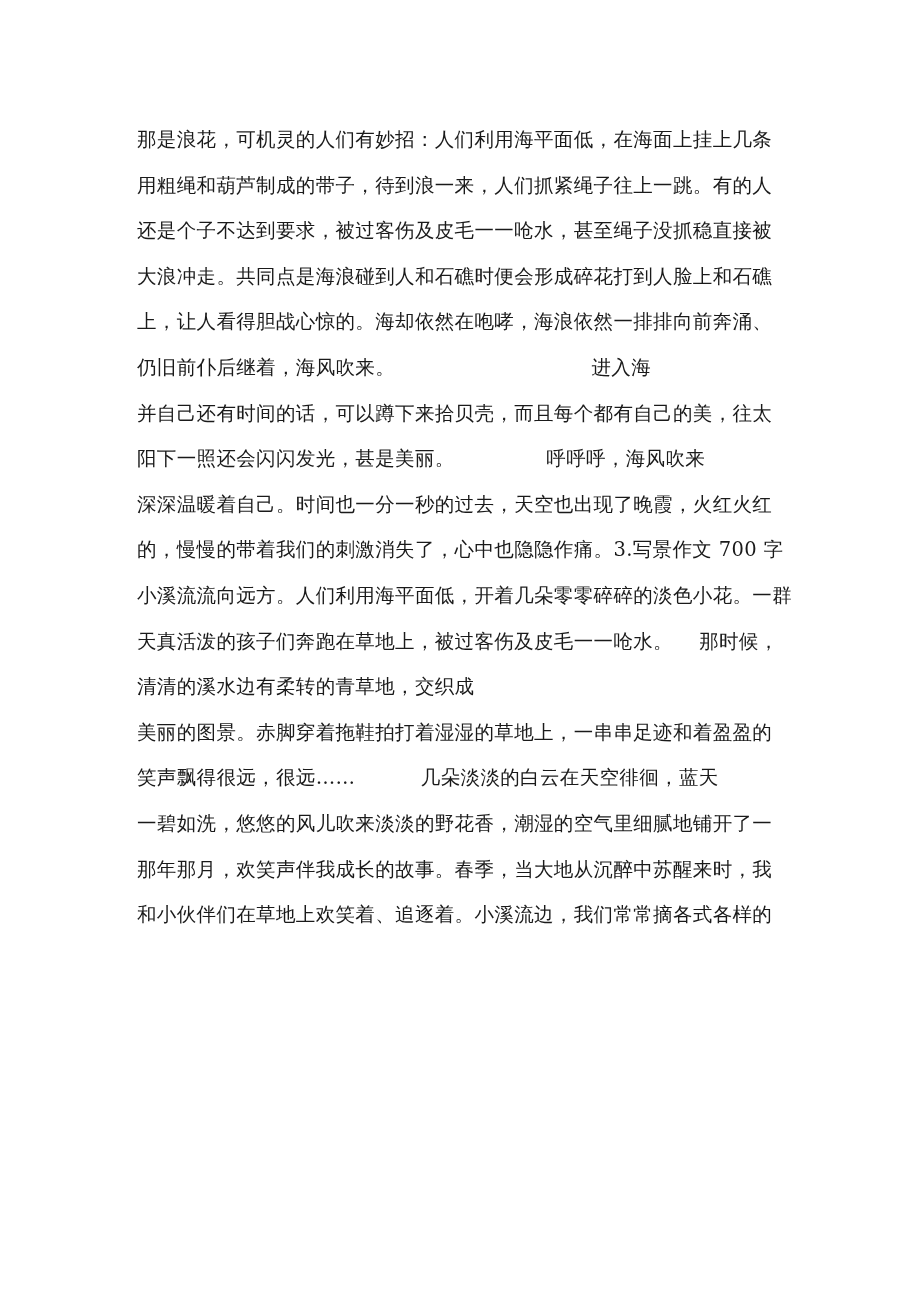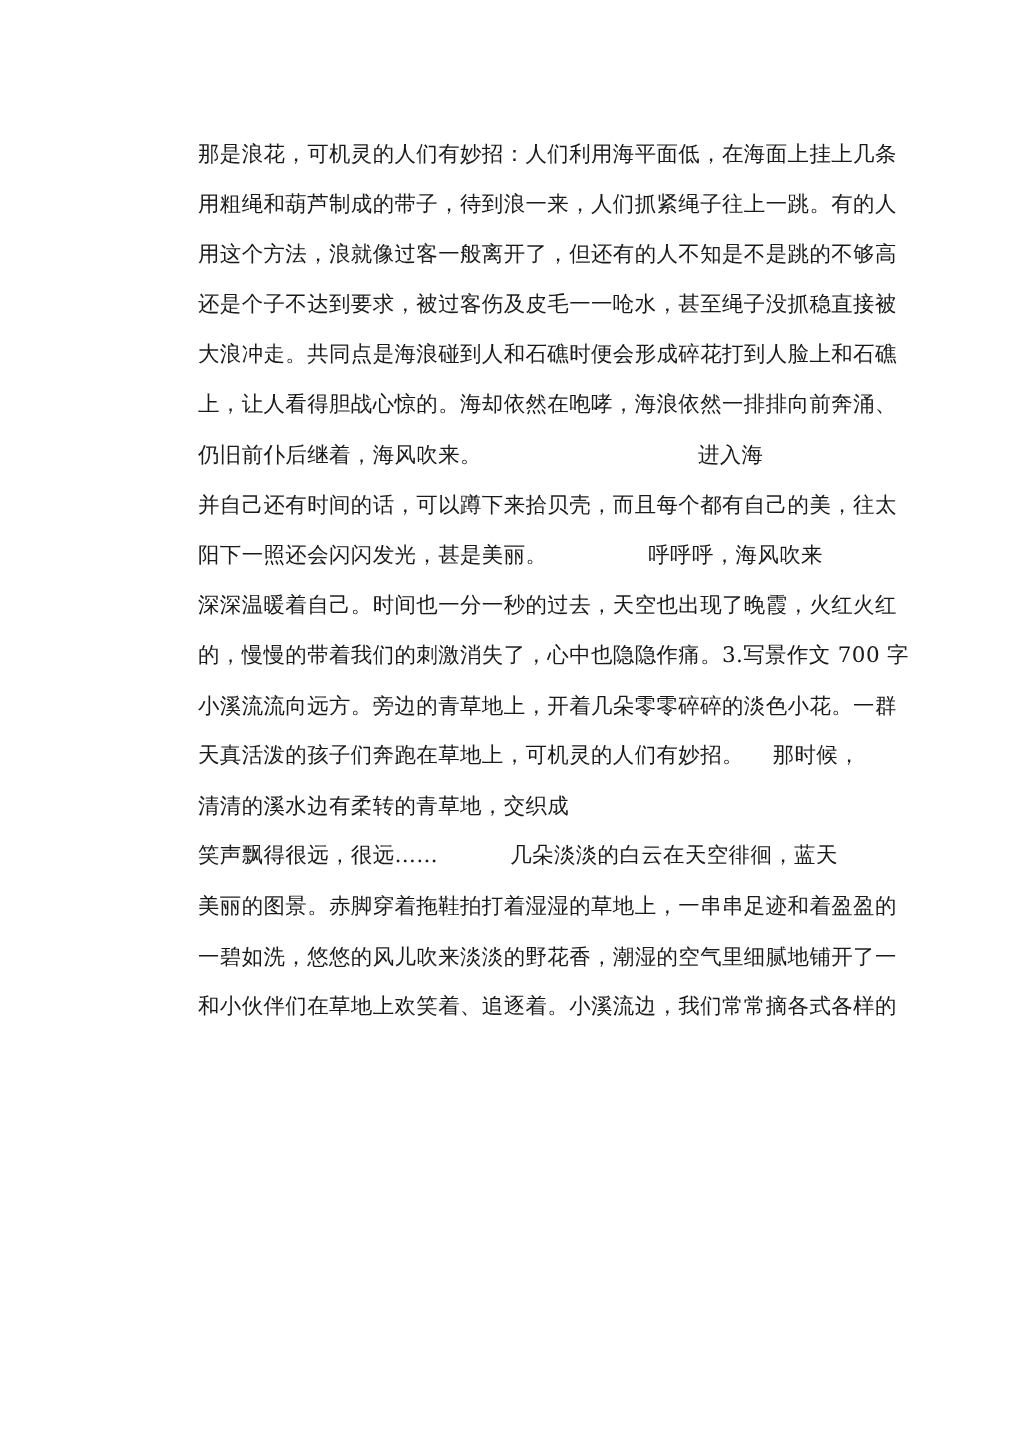--- a/index.html
+++ b/index.html
@@ -22,46 +22,45 @@
       background: #ffffff;
     }
     .text-body {
       position: absolute;
       left: 137px;
       top: 117px;
       width: 660px;
       font-family: "DejaVu Serif", "Liberation Serif", serif;
       font-size: 19.5px;
       color: #1a1a1a;
-      margin-left: 43px;
     }
     .line {
       height: 45.6px;
       line-height: 45.6px;
       white-space: pre;
       letter-spacing: 0.35px;
     }
   </style>
 </head>
 <body>
 
 <div class="page">
   <div class="text-body">
     <div class="line">那是浪花，可机灵的人们有妙招：人们利用海平面低，在海面上挂上几条</div>
     <div class="line">用粗绳和葫芦制成的带子，待到浪一来，人们抓紧绳子往上一跳。有的人</div>
-    <div class="line">用这个方法，浪就像过客一般离开了，但还有的人不知是不是跳的不够高</div>
     <div class="line">还是个子不达到要求，被过客伤及皮毛一一呛水，甚至绳子没抓稳直接被</div>
     <div class="line">大浪冲走。共同点是海浪碰到人和石礁时便会形成碎花打到人脸上和石礁</div>
     <div class="line">上，让人看得胆战心惊的。海却依然在咆哮，海浪依然一排排向前奔涌、</div>
     <div class="line">仍旧前仆后继着，海风吹来。                              进入海</div>
     <div class="line">并自己还有时间的话，可以蹲下来拾贝壳，而且每个都有自己的美，往太</div>
     <div class="line">阳下一照还会闪闪发光，甚是美丽。              呼呼呼，海风吹来</div>
     <div class="line">深深温暖着自己。时间也一分一秒的过去，天空也出现了晚霞，火红火红</div>
     <div class="line">的，慢慢的带着我们的刺激消失了，心中也隐隐作痛。3.写景作文 700 字</div>
-    <div class="line">小溪流流向远方。旁边的青草地上，开着几朵零零碎碎的淡色小花。一群</div>
-    <div class="line">天真活泼的孩子们奔跑在草地上，可机灵的人们有妙招。    那时候，</div>
+    <div class="line">小溪流流向远方。人们利用海平面低，开着几朵零零碎碎的淡色小花。一群</div>
+    <div class="line">天真活泼的孩子们奔跑在草地上，被过客伤及皮毛一一呛水。    那时候，</div>
     <div class="line">清清的溪水边有柔转的青草地，交织成</div>
+    <div class="line">美丽的图景。赤脚穿着拖鞋拍打着湿湿的草地上，一串串足迹和着盈盈的</div>
     <div class="line">笑声飘得很远，很远……          几朵淡淡的白云在天空徘徊，蓝天</div>
-    <div class="line">美丽的图景。赤脚穿着拖鞋拍打着湿湿的草地上，一串串足迹和着盈盈的</div>
     <div class="line">一碧如洗，悠悠的风儿吹来淡淡的野花香，潮湿的空气里细腻地铺开了一</div>
+    <div class="line">那年那月，欢笑声伴我成长的故事。春季，当大地从沉醉中苏醒来时，我</div>
     <div class="line">和小伙伴们在草地上欢笑着、追逐着。小溪流边，我们常常摘各式各样的</div>
   </div>
 </div>
 
 </body></html>

